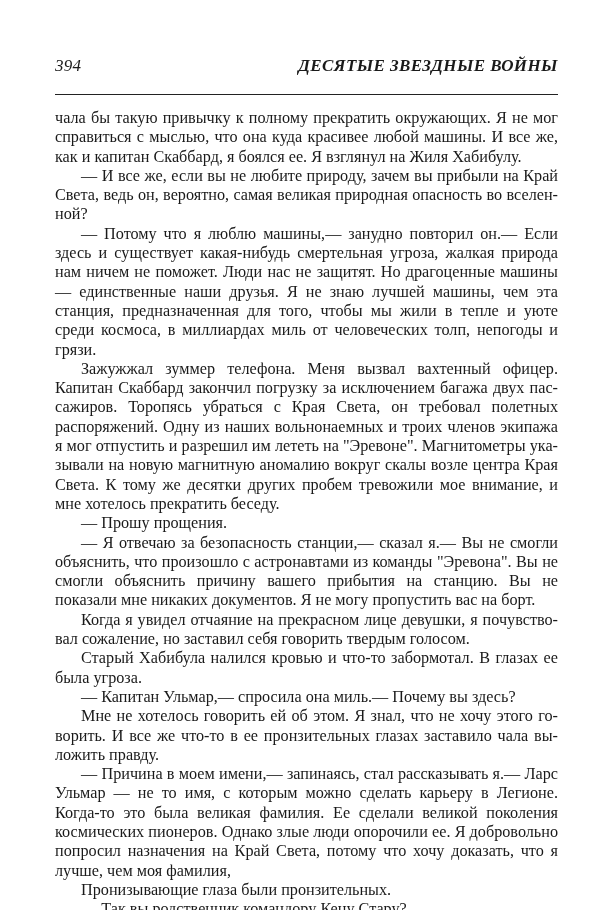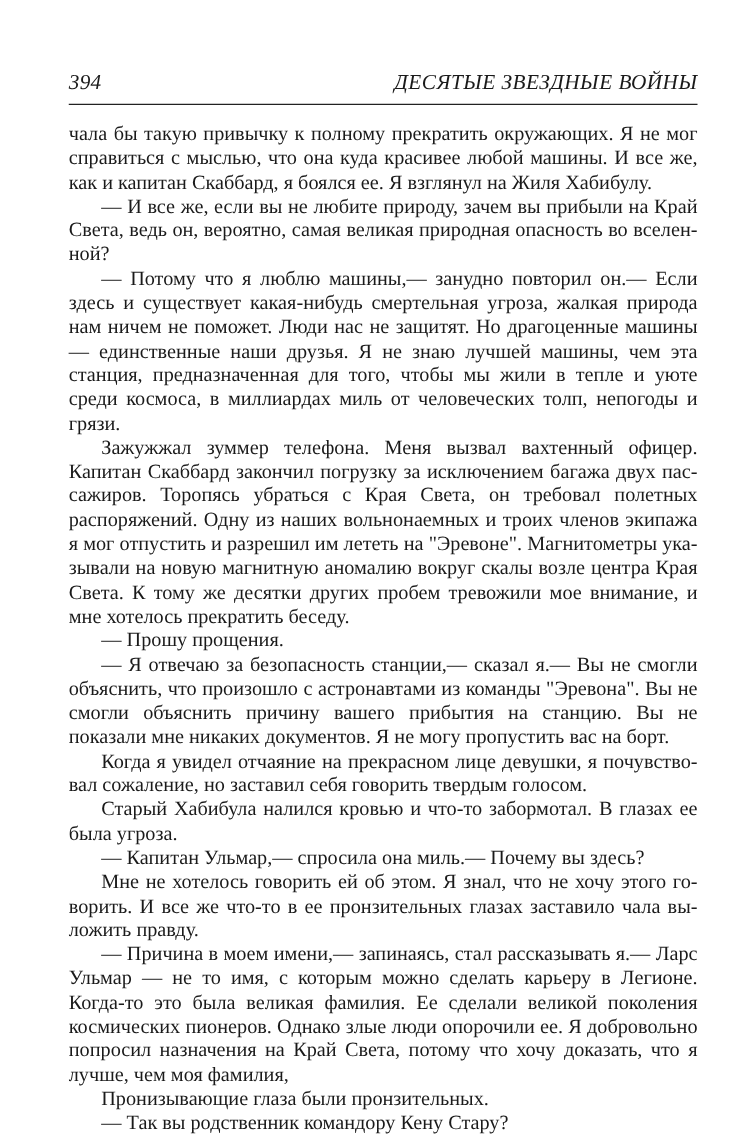--- a/index.html
+++ b/index.html
@@ -21,26 +21,27 @@
       top: 56px;
       width: 503px;
     }
     .running-head {
       display: flex;
       justify-content: space-between;
       align-items: baseline;
       font-style: italic;
       font-size: 17px;
       line-height: 20px;
-      padding-bottom: 7px;
+      padding-bottom: 18px;
       border-bottom: 1.5px solid #222;
       letter-spacing: 0.2px;
     }
     .running-head .title {
       letter-spacing: 0.4px;
+      font-weight: bold;
     }
     .body-text {
       margin-top: 14px;
       font-size: 16.2px;
       line-height: 19.3px;
       text-align: justify;
       hyphens: manual;
     }
     .body-text p {
       margin: 0;

